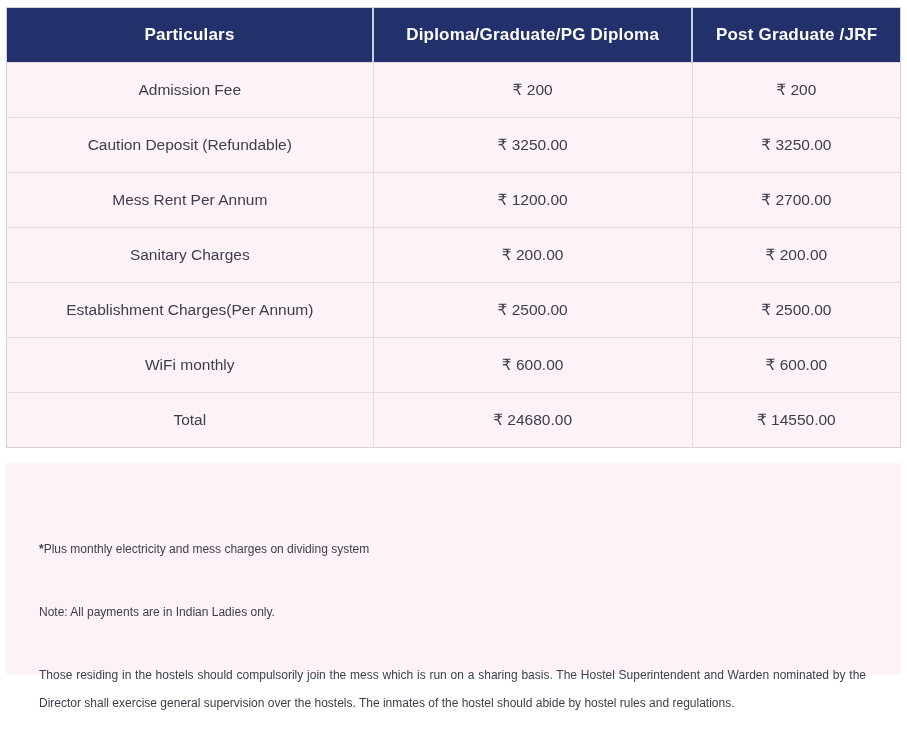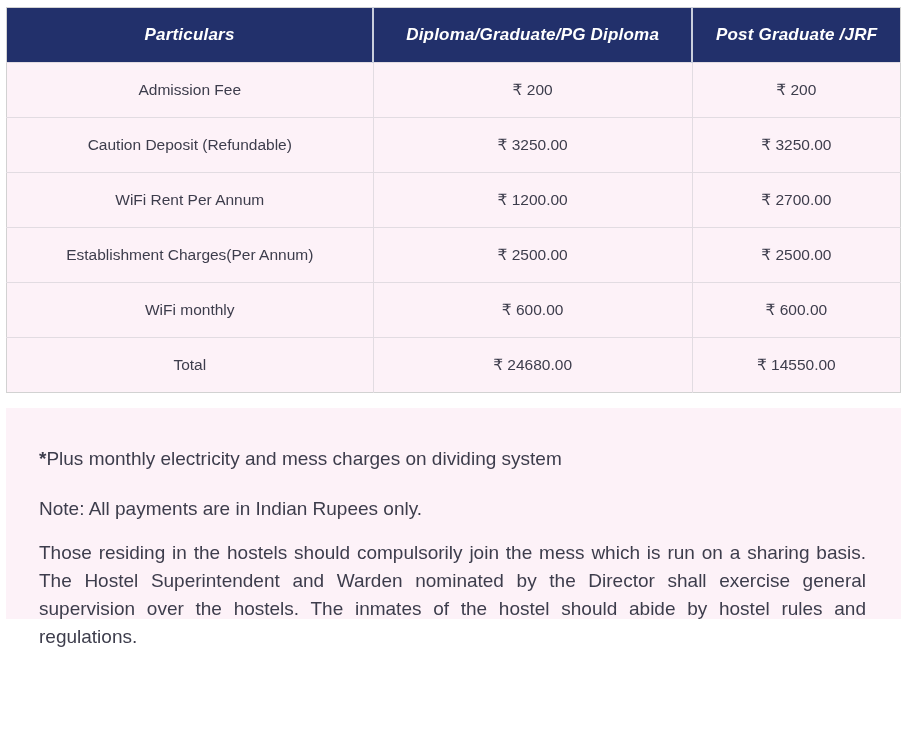--- a/index.html
+++ b/index.html
@@ -37,44 +37,44 @@
   thead th {
     background: var(--header_bg, #22306b);
     color: var(--header_text, #ffffff);
     font-size: 17px;
     font-weight: 700;
     height: 55px;
     text-align: center;
     vertical-align: middle;
     border-right: 2px solid var(--header_divider, #c9cedd);
     letter-spacing: 0.2px;
-    font-style: italic;
   }
   thead th:last-child { border-right: none; }
   tbody td {
     background: var(--row_bg, #fdf2f8);
     color: var(--body_text, #3d3d4c);
     font-size: 15.5px;
     height: 55px;
     text-align: center;
     vertical-align: middle;
     border-top: 1px solid var(--grid_line, #e2dce2);
     border-right: 1px solid var(--grid_line, #e2dce2);
   }
   tbody td:last-child { border-right: none; }
   .notes-panel {
     margin-top: 15px;
     background: var(--row_bg, #fdf2f8);
     padding: 37px 33px 30px 33px;
     height: 211px;
   }
   .notes-panel p {
-    font-size: 19px;
+    font-size: 12px;
     line-height: 28px;
     color: var(--body_text, #3d3d4c);
+    margin-top: 35px;
   }
   .note-plus { margin-bottom: 22px; }
   .note-plain { margin-bottom: 16px; }
   .note-paragraph {
     text-align: justify;
     padding-right: 2px;
   }
   .bold-star { font-weight: 700; }
 </style>
 </head>
@@ -100,23 +100,28 @@
         <td>Admission Fee</td>
         <td>₹ 200</td>
         <td>₹ 200</td>
       </tr>
       <tr>
         <td>Caution Deposit (Refundable)</td>
         <td>₹ 3250.00</td>
         <td>₹ 3250.00</td>
       </tr>
       <tr>
-        <td>WiFi Rent Per Annum</td>
+        <td>Mess Rent Per Annum</td>
         <td>₹ 1200.00</td>
         <td>₹ 2700.00</td>
+      </tr>
+      <tr>
+        <td>Sanitary Charges</td>
+        <td>₹ 200.00</td>
+        <td>₹ 200.00</td>
       </tr>
       <tr>
         <td>Establishment Charges(Per Annum)</td>
         <td>₹ 2500.00</td>
         <td>₹ 2500.00</td>
       </tr>
       <tr>
         <td>WiFi monthly</td>
         <td>₹ 600.00</td>
         <td>₹ 600.00</td>
@@ -124,17 +129,17 @@
       <tr>
         <td>Total</td>
         <td>₹ 24680.00</td>
         <td>₹ 14550.00</td>
       </tr>
     </tbody>
   </table>
 
   <div class="notes-panel">
     <p class="note-plus"><span class="bold-star">*</span><span>Plus monthly electricity and mess charges on dividing system</span></p>
-    <p class="note-plain">Note: All payments are in Indian Rupees only.</p>
+    <p class="note-plain">Note: All payments are in Indian Ladies only.</p>
     <p class="note-paragraph">Those residing in the hostels should compulsorily join the mess which is run on a sharing basis. The Hostel Superintendent and Warden nominated by the Director shall exercise general supervision over the hostels. The inmates of the hostel should abide by hostel rules and regulations.</p>
   </div>
 
 </div>
 
 </body></html>

